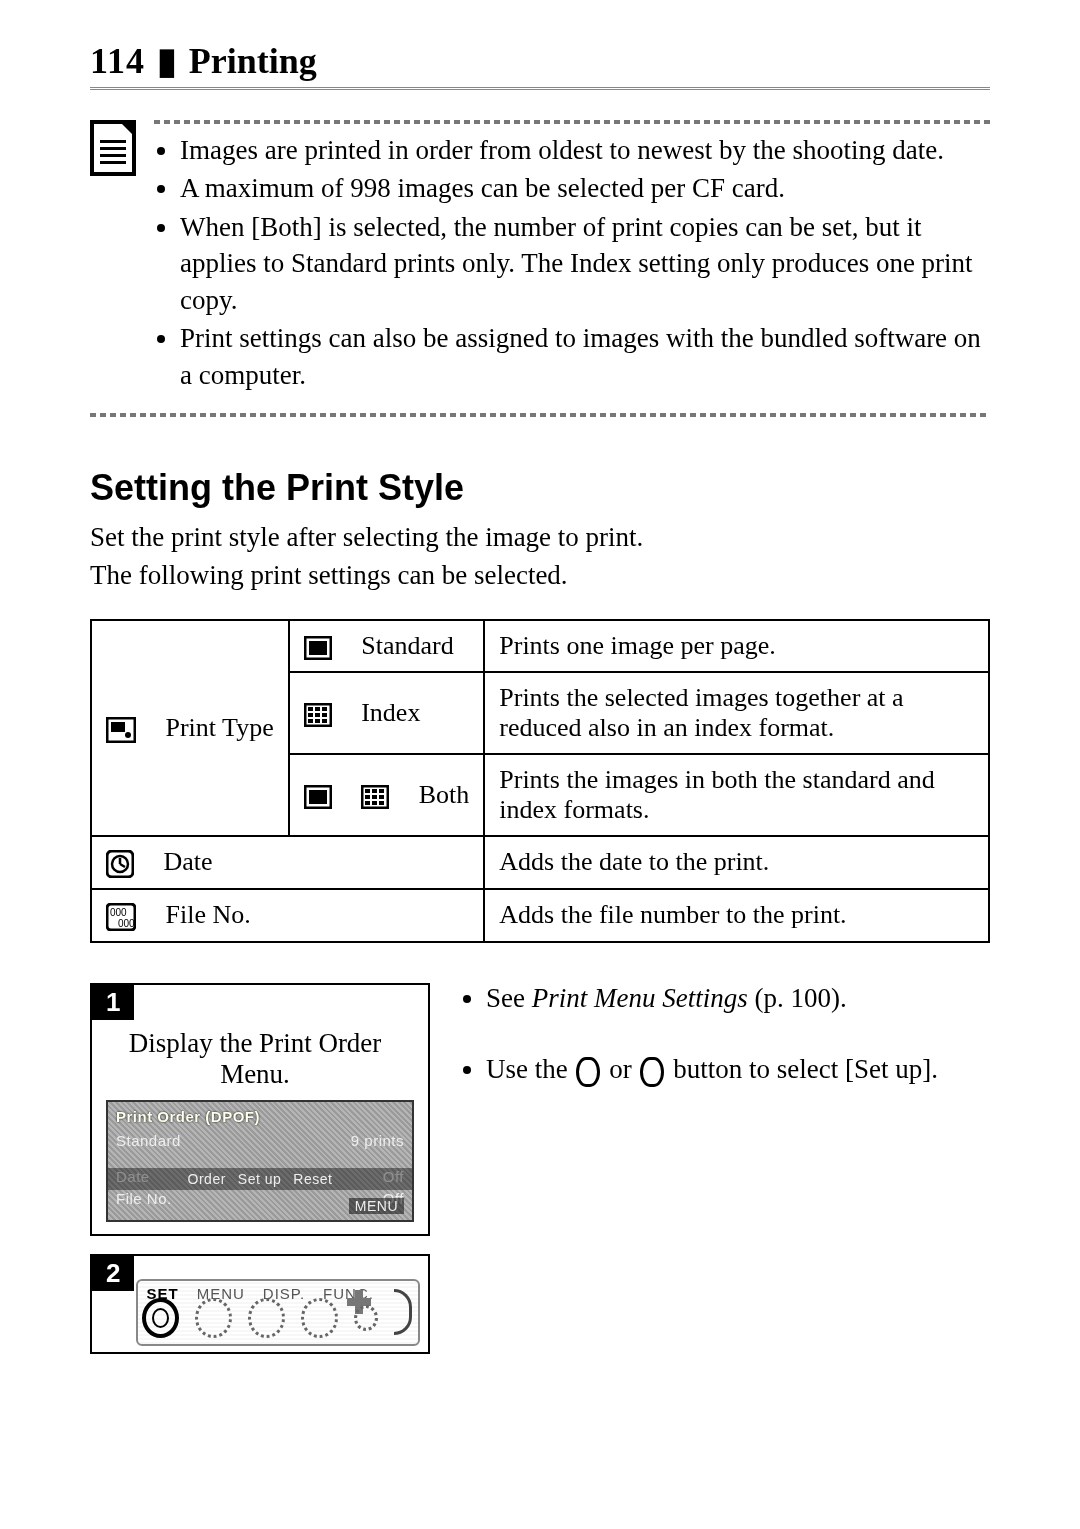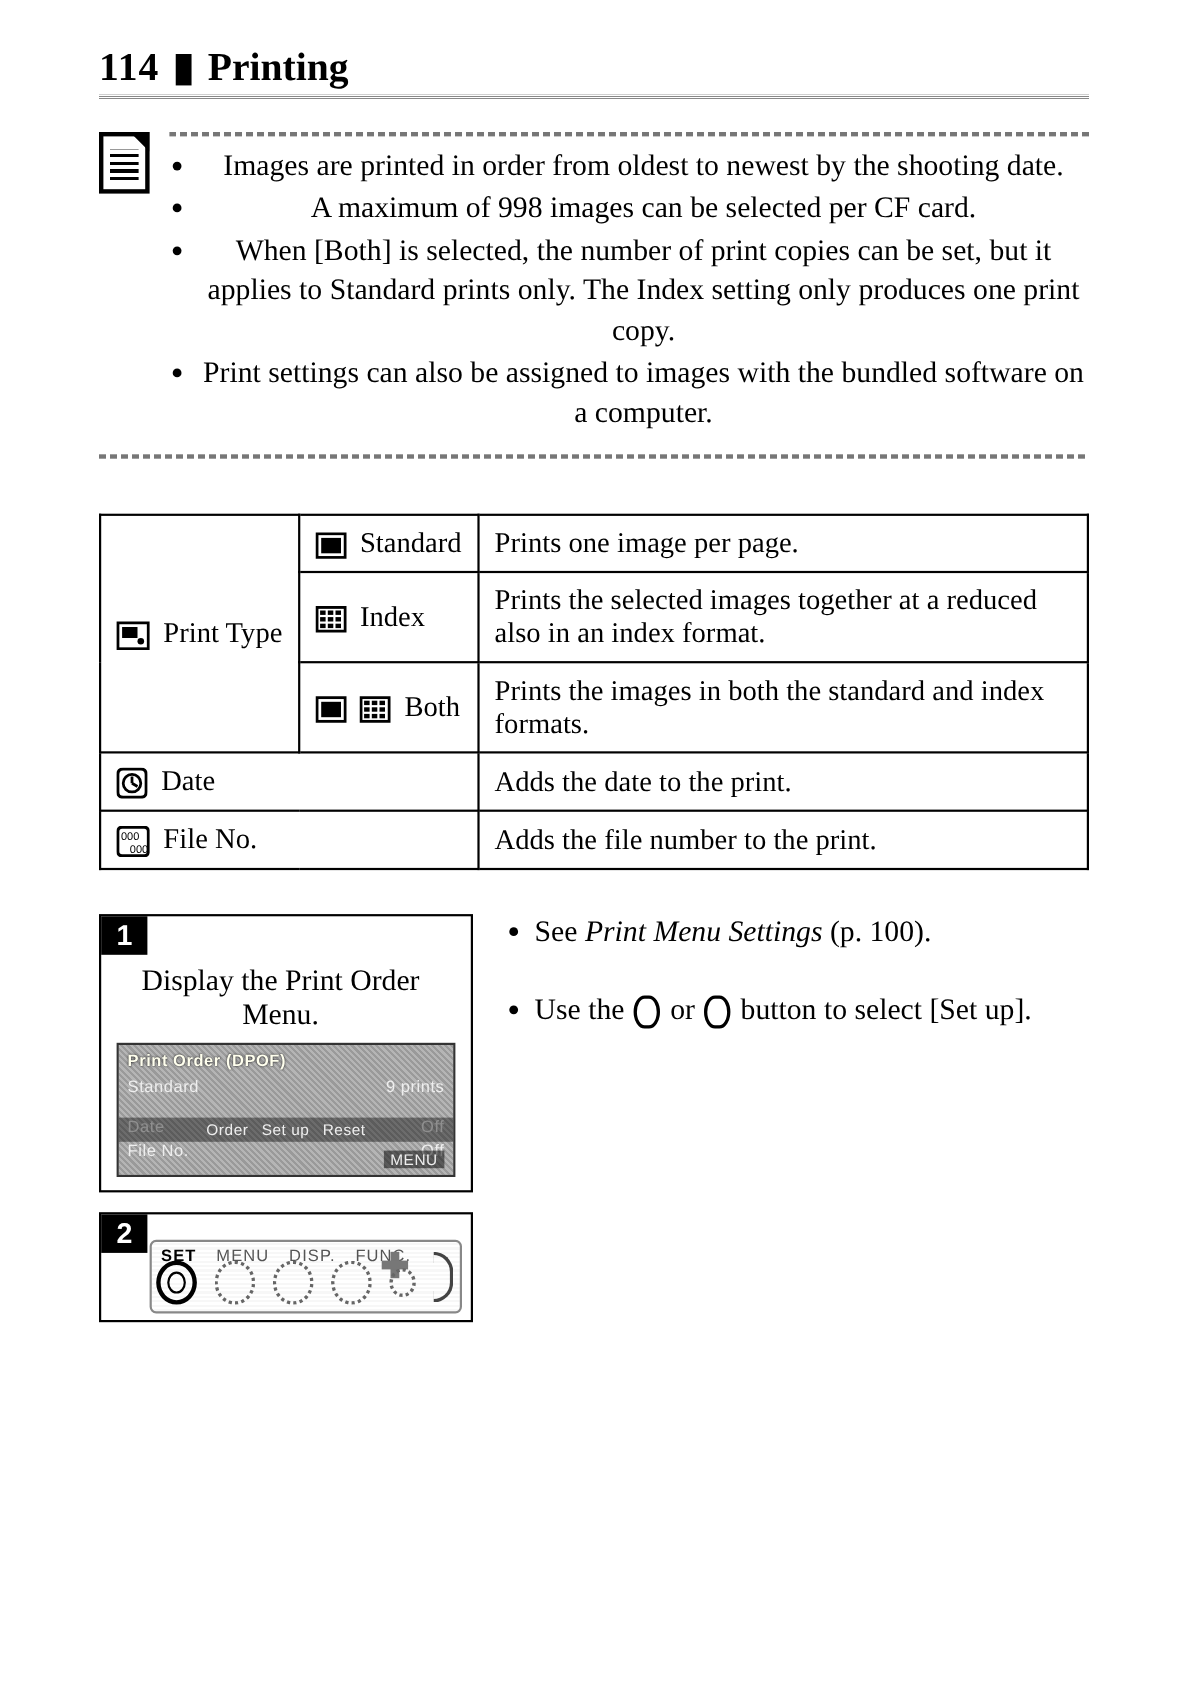--- a/index.html
+++ b/index.html
@@ -62,21 +62,21 @@
     background: repeating-linear-gradient(90deg,#777 0 6px,#fff 6px 10px);
     margin: 0 0 8px 0;
   }
   .dash-line.bottom { margin-top: 18px; margin-bottom: 50px;}
   .notes ul {
     margin: 0;
     padding-left: 26px;
     font-size: 27px;
     line-height: 1.35;
   }
-  .notes li { margin-bottom: 2px; text-align: center; }
+  .notes li { margin-bottom: 2px; }
 
   h2.section {
     font-family: Arial, Helvetica, sans-serif;
     font-weight: bold;
     font-size: 36px;
     margin: 0 0 10px 0;
   }
   .lead {
     font-size: 27px;
     line-height: 1.4;
@@ -89,21 +89,21 @@
     font-size: 26px;
   }
   table.settings td {
     border: 2px solid #000;
     padding: 10px 14px;
     vertical-align: middle;
   }
   .ic {
     display: inline-block;
     vertical-align: middle;
-    margin-right: 6px;
+    margin-right: 23px;
   }
   .label-cell { white-space: nowrap; }
   .ic svg { display: block; }
 
   
   .steps-row {
     display: flex;
     gap: 30px;
     margin-top: 40px;
     align-items: flex-start;
@@ -246,20 +246,25 @@
       <ul>
         <li>Images are printed in order from oldest to newest by the shooting date.</li>
         <li>A maximum of 998 images can be selected per CF card.</li>
         <li>When [Both] is selected, the number of print copies can be set, but it applies to Standard prints only. The Index setting only produces one print copy.</li>
         <li>Print settings can also be assigned to images with the bundled software on a computer.</li>
       </ul>
     </div>
   </div>
   <div class="dash-line bottom"></div>
 
+  <h2 class="section">Setting the Print Style</h2>
+  <div class="lead">
+    <span>Set the print style after selecting the image to print.</span><br>
+    <span>The following print settings can be selected.</span>
+  </div>
 
   <table class="settings">
     <tbody>
         <tr>
       <td rowspan="3" class="label-cell">
         <span class="ic">
           <svg width="30" height="26">
                 <rect x="1" y="1" width="28" height="24" fill="none" stroke="#000" stroke-width="3"></rect>
                 <rect x="5" y="5" width="14" height="10" fill="#000"></rect>
                 <circle cx="22" cy="18" r="3" fill="#000"></circle>

